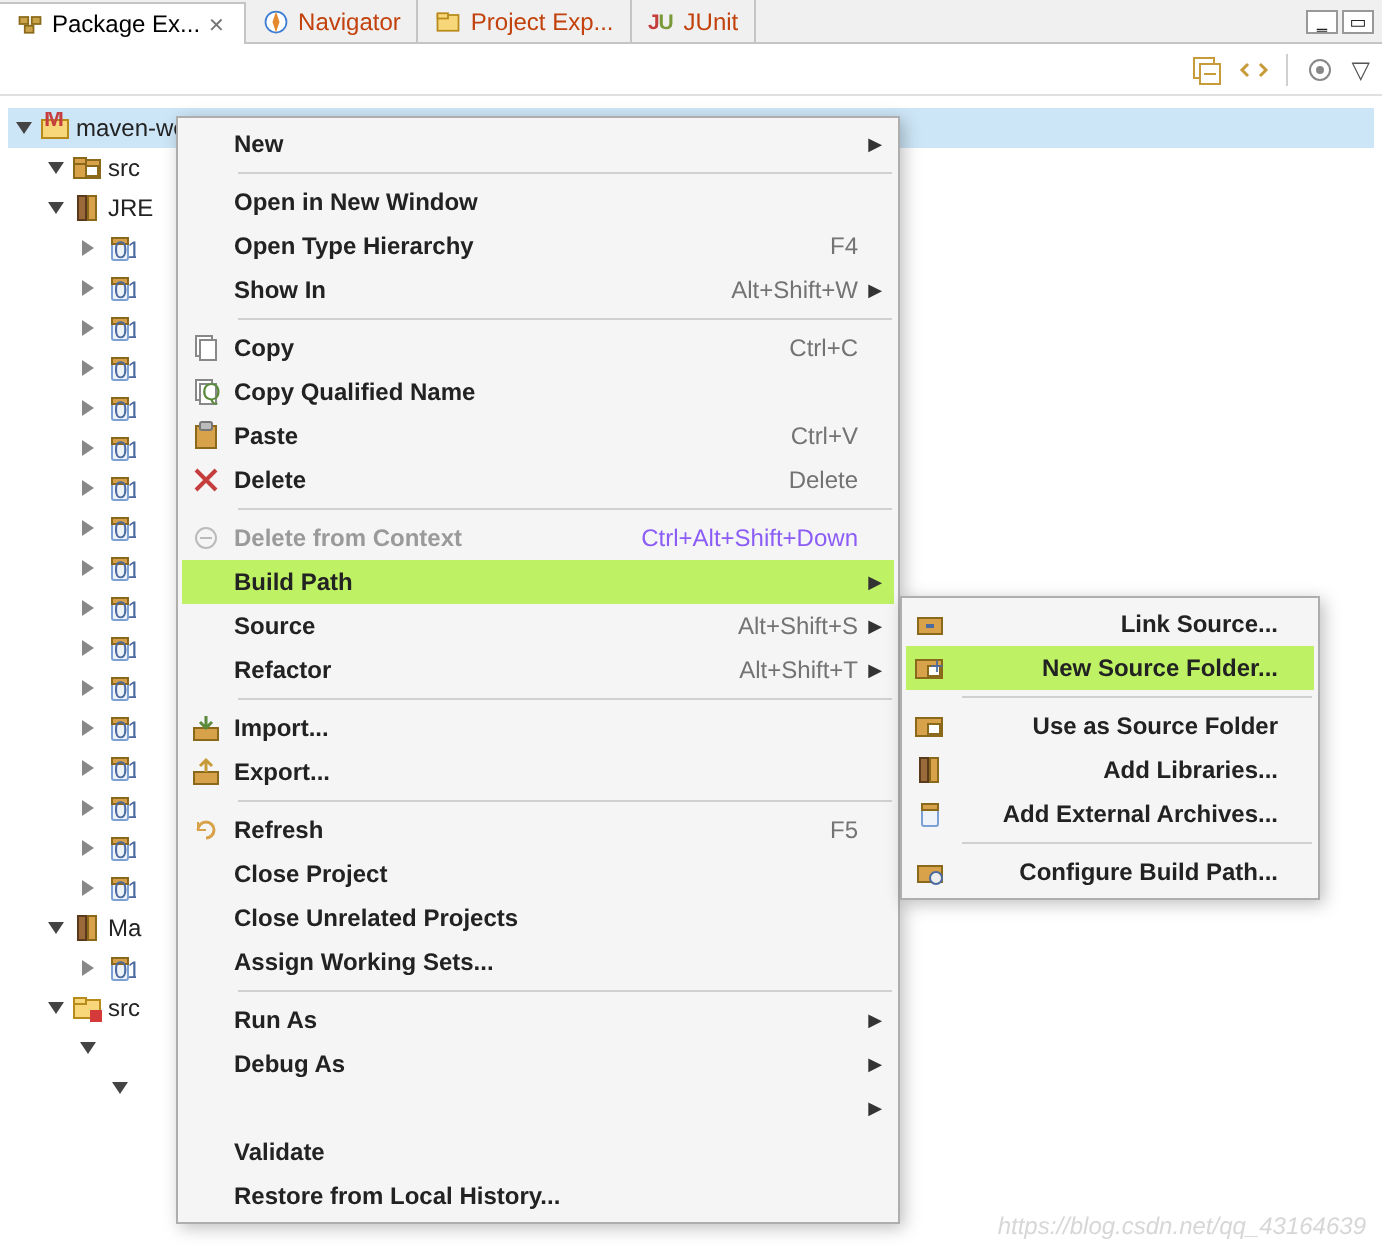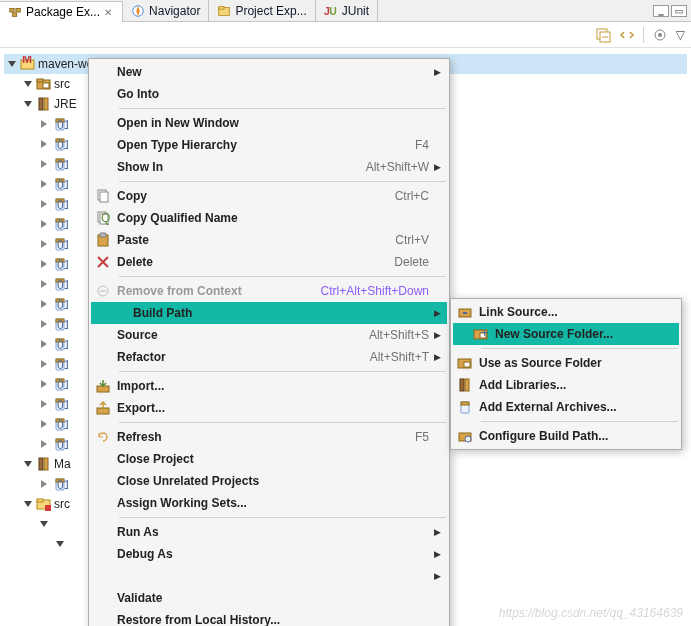--- a/index.html
+++ b/index.html
@@ -1,20 +1,20 @@
 <!DOCTYPE html>
 <html><head>
 <meta charset="utf-8">
 <style>
   * { box-sizing: border-box; margin: 0; padding: 0; font-family: "Segoe UI", Tahoma, sans-serif; font-size: 12px; }
   body { background: #fff; width: 691px; height: 626px; overflow: hidden; position: relative; color: #222; }
 
   
   .tabstrip { display: flex; align-items: center; height: 22px; border-bottom: 1px solid #c5c5c5; background: #f0f0f0; }
-  .tab { display: flex; align-items: center; gap: 4px; padding: 0 8px; height: 100%; border-right: 1px solid #c5c5c5; background: #f0f0f0; color: #0f172a; cursor: default; }
+  .tab { display: flex; align-items: center; gap: 4px; padding: 0 8px; height: 100%; border-right: 1px solid #c5c5c5; background: #f0f0f0; color: #c2410c; cursor: default; }
   .tab.active { background: #fff; color: #000; border-top: 1px solid #c5c5c5; position: relative; top: 1px; align-items: center; }
   .tab .close { width: 10px; height: 10px; font-size: 10px; color: #777; }
   .tab .tabicon { width: 14px; height: 14px; display: inline-block; }
   .winbuttons { margin-left: auto; display: flex; gap: 2px; padding: 0 4px; }
   .winbtn { width: 16px; height: 12px; border: 1px solid #999; background: #fff; font-size: 9px; display: flex; align-items: center; justify-content: center; }
 
   
   .toolbar { display: flex; justify-content: flex-end; align-items: center; height: 26px; border-bottom: 1px solid #e0e0e0; padding: 0 6px; gap: 8px; }
   .toolbar .tbicon { width: 16px; height: 16px; }
   .toolbar .sep { width: 1px; height: 16px; background: #d0d0d0; }
@@ -24,21 +24,21 @@
   .tree { padding: 6px 4px; }
   .row { display: flex; align-items: center; height: 20px; gap: 2px; white-space: nowrap; }
   .indent { display: inline-block; height: 1px; }
   .twist { width: 12px; height: 12px; color: #555; display: inline-flex; align-items: center; justify-content: center; }
   .nodeicon { width: 16px; height: 16px; display: inline-block; }
   .selrow { background: #cde6f7; }
 
   
   .ctxmenu { position: absolute; background: #f5f5f5; border: 1px solid #aeaeae; box-shadow: 2px 2px 8px rgba(0,0,0,.25); padding: 2px 2px; }
   .cmrow { display: flex; align-items: center; height: 22px; padding-right: 18px; position: relative; }
-  .cmrow.sel { background: #14b8a6; padding-left: 16px; }
+  .cmrow.sel { background: #bef264; }
   .cmrow.dis { color: #9a9a9a; }
   .cmicon { width: 24px; display: flex; align-items: center; justify-content: center; height: 100%; }
   .cmicon .ic { width: 16px; height: 16px; }
   .cmlabel { flex: 1; padding-left: 2px; font-weight: bold; }
   .cmacc { color: #737373; padding-left: 20px; }
   .cmrow.dis .cmacc { color: #8b5cf6; }
   .cmarrow { position: absolute; right: 6px; font-size: 9px; color: #333; }
   .cmsep { height: 1px; background: #d0d0d0; margin: 3px 1px 3px 28px; }
 
   
@@ -492,24 +492,20 @@
     </span>
   </div>
 </div>
 
 <div class="ctxmenu" id="ctx-main" style="left:88px; top:58px; width:362px;">
     <div class="cmrow">
       <span class="cmicon"></span>
       <span class="cmlabel">New</span>
       <span class="cmarrow">▶</span>
     </div>
-    <div class="cmrow">
-      <span class="cmicon"></span>
-      <span class="cmlabel">Go Into</span>
-    </div>
     <div class="cmsep"></div>
     <div class="cmrow">
       <span class="cmicon"></span>
       <span class="cmlabel">Open in New Window</span>
     </div>
     <div class="cmrow">
       <span class="cmicon"></span>
       <span class="cmlabel">Open Type Hierarchy</span>
       <span class="cmacc">F4</span>
     </div>
@@ -570,21 +566,21 @@
     <div class="cmsep"></div>
     <div class="cmrow dis">
       <span class="cmicon">
         <span class="ic">
           <svg viewBox="0 0 16 16">
             <circle cx="8" cy="8" r="5" fill="none" stroke="#bbb"></circle>
             <line x1="5" y1="8" x2="11" y2="8" stroke="#bbb"></line>
           </svg>
         </span>
       </span>
-      <span class="cmlabel">Remove from Context</span>
+      <span class="cmlabel">Delete from Context</span>
       <span class="cmacc">Ctrl+Alt+Shift+Down</span>
     </div>
     <div class="cmrow sel">
       <span class="cmicon"></span>
       <span class="cmlabel">Build Path</span>
       <span class="cmarrow">▶</span>
     </div>
     <div class="cmrow">
       <span class="cmicon"></span>
       <span class="cmlabel">Source</span>
@@ -663,21 +659,21 @@
     <div class="cmrow">
       <span class="cmicon"></span>
       <span class="cmlabel">Validate</span>
     </div>
     <div class="cmrow">
       <span class="cmicon"></span>
       <span class="cmlabel">Restore from Local History...</span>
     </div>
   </div>
 
-<div class="ctxmenu" id="ctx-sub" style="left:450px; top:298px; width:232px;">
+<div class="ctxmenu" id="ctx-sub" style="left:450px; top:298px; width:210px;text-align:right;">
     <div class="cmrow">
       <span class="cmicon">
         <span class="ic">
           <svg viewBox="0 0 16 16">
             <rect x="2" y="5" width="12" height="8" fill="#d7a24a" stroke="#8a6a1a"></rect>
             <path d="M6 9 L10 9" stroke="#4a6aa0" stroke-width="2"></path>
           </svg>
         </span>
       </span>
       <span class="cmlabel">Link Source...</span>

